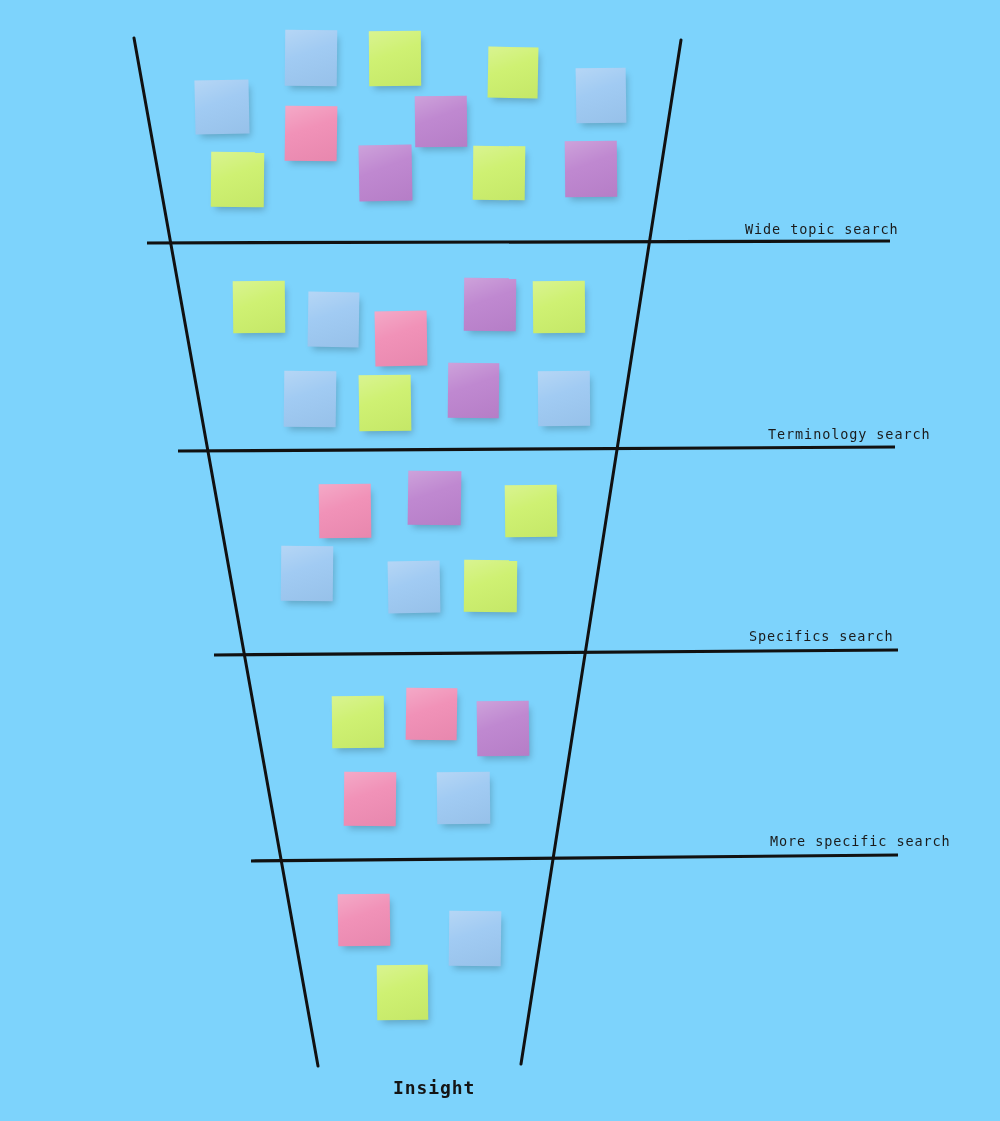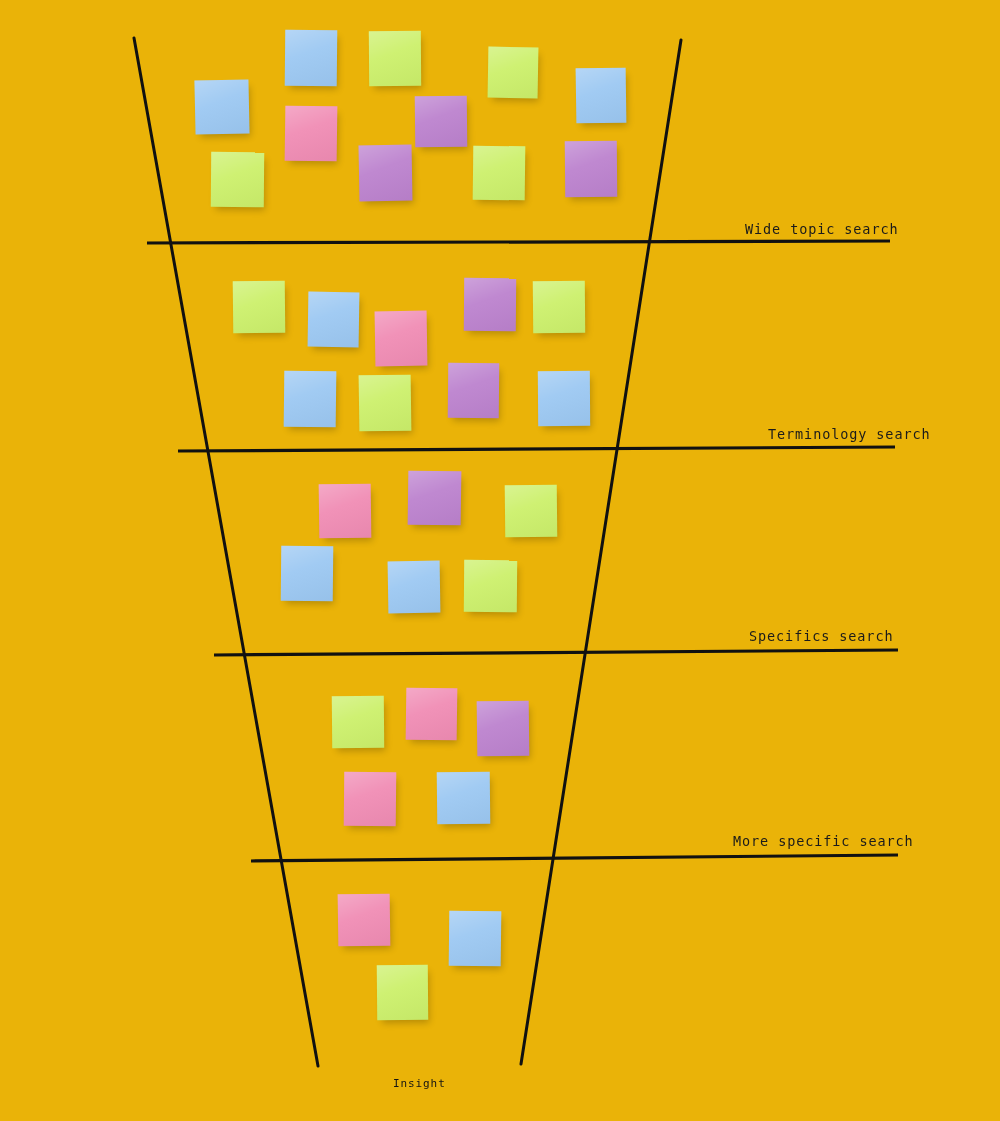--- a/index.html
+++ b/index.html
@@ -11,21 +11,21 @@
     width: 1000px;
     height: 1121px;
     position: relative;
     overflow: hidden;
     font-family: "DejaVu Sans Mono", "Liberation Mono", monospace;
   }
 
   #board {
     position: absolute;
     inset: 0;
-    background: #eab308;
+    background: #7dd3fc;
   }
 
   
   #funnel-svg {
     position: absolute;
     left: 0;
     top: 0;
     width: 1000px;
     height: 1121px;
     z-index: 1;
@@ -39,22 +39,22 @@
     font-size: 13.5px;
     letter-spacing: 0.9px;
     color: #1b1b1b;
     white-space: nowrap;
     text-align: right;
   }
   .insight-label {
     position: absolute;
     z-index: 3;
     font-family: "DejaVu Sans Mono", "Liberation Mono", monospace;
-    font-size: 11px;
-    font-weight: normal;
+    font-size: 18px;
+    font-weight: bold;
     letter-spacing: 0.9px;
     color: #141414;
     white-space: nowrap;
   }
 
   
   #notes-layer {
     position: absolute;
     inset: 0;
     z-index: 2;
@@ -126,17 +126,17 @@
       <div class="note" style="left: 449px; top: 911px; width: 52px; height: 55px; background: rgb(156, 200, 242); transform: rotate(0.7deg);"></div>
       <div class="note" style="left: 377px; top: 965px; width: 51px; height: 55px; background: rgb(204, 240, 107); transform: rotate(-0.5deg);"></div>
     </div>
 
   <div class="stage-label" style="left:745px; top:221px;">Wide topic search</div>
 
   <div class="stage-label" style="left:768px; top:426px;">Terminology search</div>
 
   <div class="stage-label" style="left:749px; top:628px;text-align:right;">Specifics search</div>
 
-  <div class="stage-label" style="left:733px; top:833px;">More specific search</div>
+  <div class="stage-label" style="left:770px; top:833px;">More specific search</div>
 
   <div class="insight-label" style="left:393px; top:1077px;">Insight</div>
 
 </div>
 
 </body></html>

